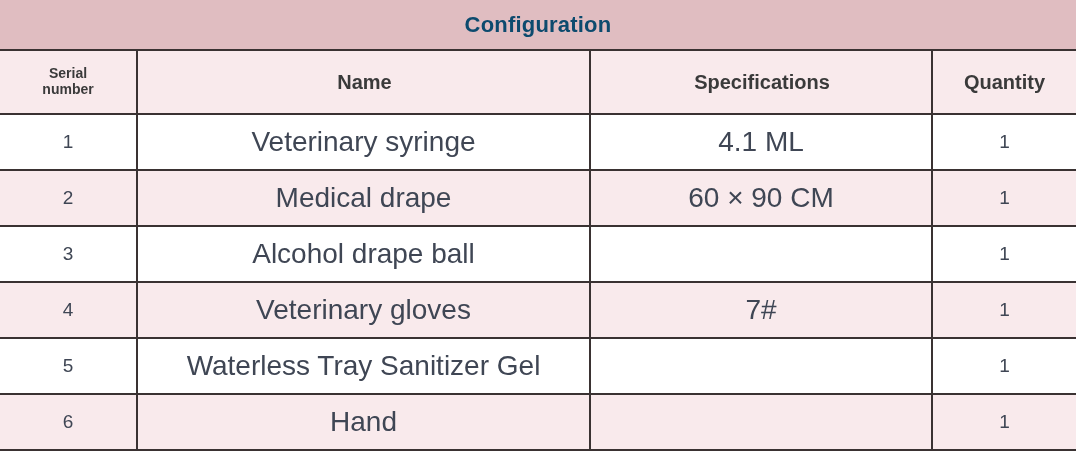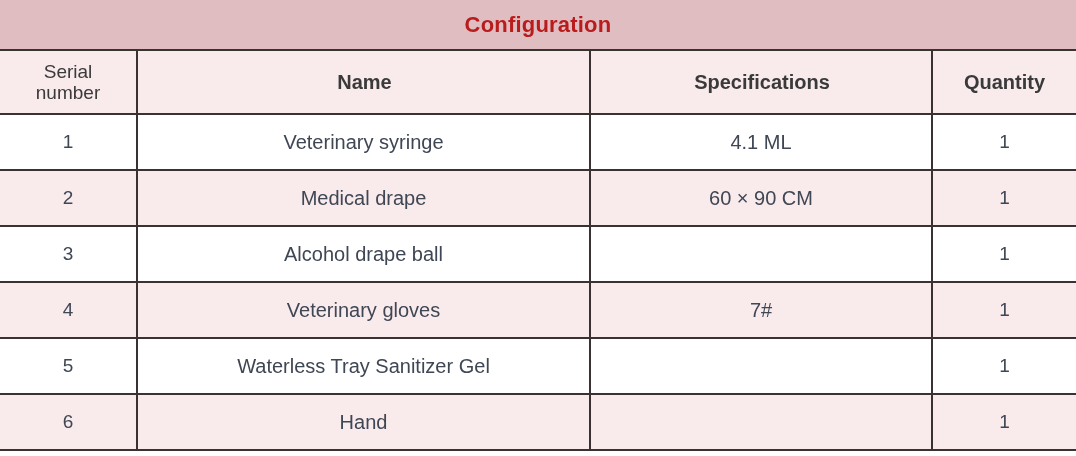--- a/index.html
+++ b/index.html
@@ -26,21 +26,21 @@
     height: 49px;
     background: #e0bdc1;
     display: flex;
     align-items: center;
     justify-content: center;
     box-sizing: border-box;
   }
   .title-bar .title-text {
     font-size: 22px;
     font-weight: bold;
-    color: #b91c1c;
+    color: #0c4a6e;
     letter-spacing: 0.2px;
     line-height: 1;
   }
 
   
   table.config-table {
     width: 1076px;
     border-collapse: collapse;
     table-layout: fixed;
     margin: 0;
@@ -75,40 +75,40 @@
     background: #f9eaec;
     height: 64px;
   }
   tr.header-row th {
     font-size: 20px;
     font-weight: normal;
     color: #3a3a3a;
     line-height: 1.12;
   }
   tr.header-row th.th-serial {
-    font-weight: normal;
-    font-size: 19px;
+    font-weight: bold;
+    font-size: 14px;
     text-align: center;
   }
   tr.header-row th.th-name,
   tr.header-row th.th-spec {
     font-weight: bold;
     padding-left: 8px;
   }
   tr.header-row th.th-qty {
     font-weight: bold;
   }
 
   
   tr.data-row { height: 56px; }
   tr.row-white { background: #ffffff; }
   tr.row-tint  { background: #f9eaec; }
 
   tr.data-row td {
-    font-size: 20px;
+    font-size: 28px;
     font-weight: normal;
     color: #3f4654;
     line-height: 1.2;
   }
   tr.data-row td.cell-serial,
   tr.data-row td.cell-qty {
     font-size: 19px;
   }
   tr.data-row:last-child td {
     border-bottom: 2px solid #3a3232;

